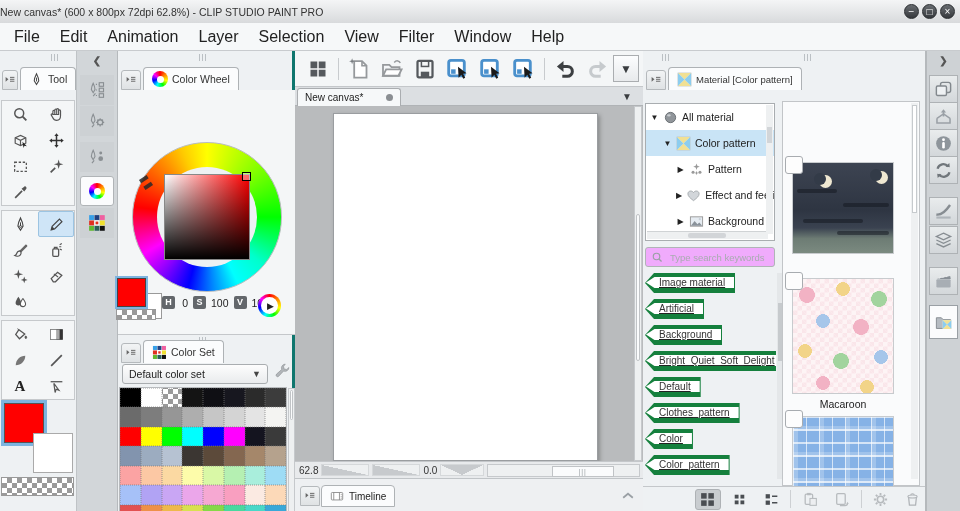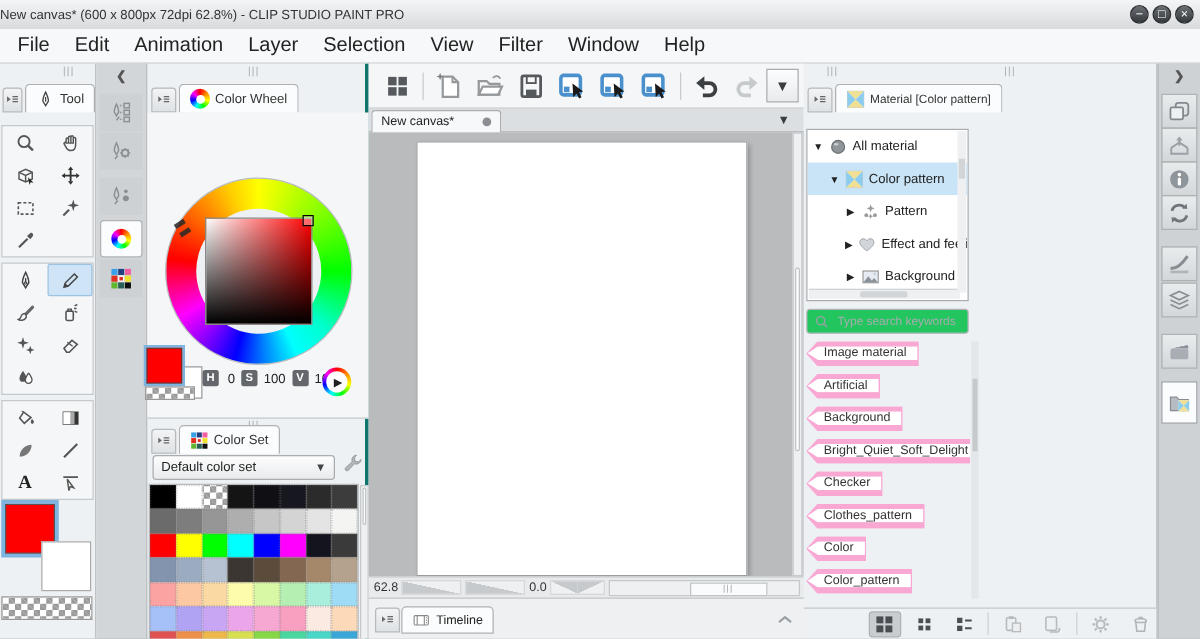--- a/index.html
+++ b/index.html
@@ -114,27 +114,27 @@
   #mat-tabrow{position:absolute;left:3px;top:15px;}
   #mat-left{position:absolute;left:2px;top:50px;width:137px;height:385px;}
   #mat-tree{position:absolute;left:0;top:2px;width:130px;height:138px;background:#fff;border:1px solid #a9adb0;box-sizing:border-box;overflow:hidden;}
   .treerow{display:flex;align-items:center;height:26px;gap:4px;font-size:10.5px;white-space:nowrap;}
   .treerow.sel{background:#c9e4f6;}
   .tarrow{font-size:8px;color:#222;width:9px;text-align:center;}
   #tree-hscroll{position:absolute;left:1px;bottom:1px;width:121px;height:7px;background:#eef0f1;border-top:1px solid #d0d3d5;}
   #tree-hthumb{position:absolute;left:34%;top:1px;width:38px;height:5px;background:#d2d5d8;border-radius:2px;}
   #tree-vscroll{position:absolute;right:1px;top:1px;width:7px;height:129px;background:#eef0f1;}
   #tree-vthumb{position:absolute;left:1px;top:22px;width:5px;height:16px;background:#d2d5d8;}
-  #mat-search{position:absolute;left:0;top:146px;width:130px;height:20px;background:#22c55e;border:1px solid #b0b4b7;border-radius:3px;
+  #mat-search{position:absolute;left:0;top:146px;width:130px;height:20px;background:#f0abfc;border:1px solid #b0b4b7;border-radius:3px;
       display:flex;align-items:center;gap:4px;padding:0 5px;box-sizing:border-box;}
   #mat-search input{border:none;outline:none;width:100%;font-size:9.5px;color:#333;font-family:"Liberation Sans",sans-serif;background:transparent;}
   #mat-search input::placeholder{color:#a8acb0;}
   #mat-tags{position:absolute;left:0;top:172px;width:131px;height:213px;overflow:hidden;}
-  .tagouter{background:#f9a8d4;padding:1px;margin-bottom:6px;display:inline-block;
-      clip-path:polygon(9px 0,100% 0,100% 100%,9px 100%,0 50%);}
+  .tagouter{background:#15803d;padding:1px;margin-bottom:6px;display:inline-block;
+      clip-path:polygon(9px 0,100% 0,100% 100%,9px 100%,0 50%);text-decoration:underline;}
   .taginner{background:#fff;height:18px;line-height:18px;padding:0 9px 0 13px;font-size:10px;color:#333;
       clip-path:polygon(8.5px 0,100% 0,100% 100%,8.5px 100%,0 50%);}
   .tagwrap{display:block;}
   #tags-vscroll{position:absolute;left:132px;top:172px;width:6px;height:206px;background:#e4e7e9;}
   #tags-vthumb{position:absolute;left:1px;top:30px;width:4px;height:58px;background:#c6cacd;}
   #mat-right{position:absolute;left:139px;top:50px;width:138px;height:385px;background:#fafbfc;border:1px solid #c2c5c8;box-sizing:border-box;}
   .mat-thumb{position:absolute;left:9px;width:102px;border:1px solid #c8cbce;box-sizing:border-box;}
   .mat-check{position:absolute;left:2px;width:16px;height:16px;background:#fdfdfd;border:1px solid #a8acb0;border-radius:3px;z-index:3;}
   .mat-label{position:absolute;left:0;width:120px;text-align:center;font-size:10.5px;color:#222;}
   .thumb-night{background:linear-gradient(180deg,#3d4452 0%,#2e3542 52%,#3a4250 72%,#6d7c74 84%,#7b8a80 100%);overflow:hidden;}
@@ -803,29 +803,49 @@
               <line x1="9.8" y1="9.8" x2="13" y2="13" stroke="#9aa0a5" stroke-width="1.6"></line>
             </svg>
           </span>
         <input placeholder="Type search keywords" style="">
       </div>
       <div id="mat-tags">
           <div class="tagwrap"><span class="tagouter"><span class="taginner">Image material</span></span></div>
           <div class="tagwrap"><span class="tagouter"><span class="taginner">Artificial</span></span></div>
           <div class="tagwrap"><span class="tagouter"><span class="taginner">Background</span></span></div>
           <div class="tagwrap"><span class="tagouter"><span class="taginner">Bright_Quiet_Soft_Delight</span></span></div>
-          <div class="tagwrap"><span class="tagouter"><span class="taginner">Checker</span></span></div>
+          <div class="tagwrap"><span class="tagouter"><span class="taginner">Default</span></span></div>
           <div class="tagwrap"><span class="tagouter"><span class="taginner">Clothes_pattern</span></span></div>
           <div class="tagwrap"><span class="tagouter"><span class="taginner">Color</span></span></div>
           <div class="tagwrap"><span class="tagouter"><span class="taginner">Color_pattern</span></span></div>
         </div>
       <div id="tags-vscroll">
           <div id="tags-vthumb"></div>
         </div>
     </div>
+    <div id="mat-right">
+      <div id="mat-vscroll">
+          <div id="mat-vthumb"></div>
+        </div>
+    <div class="mat-thumb thumb-night" style="top: 60px; height: 92px;">
+          <span class="moon" style="left:26px;top:12px;"></span>
+          <span class="moon" style="left:82px;top:8px;"></span>
+          <span class="cloud" style="left:4px;top:26px;width:40px;"></span>
+          <span class="cloud" style="left:50px;top:40px;width:46px;"></span>
+          <span class="cloud" style="left:10px;top:56px;width:60px;"></span>
+          <span class="cloud" style="left:44px;top:68px;width:52px;"></span>
+        </div>
+        <div class="mat-check" style="top: 54px;"></div>
+        <div class="mat-label" style="top: 188px;">Night sky 05</div>
+        <div class="mat-thumb thumb-macaroon" style="top: 176px; height: 116px;"></div>
+        <div class="mat-check" style="top: 170px;"></div>
+        <div class="mat-label" style="top: 296px;">Macaroon</div>
+        <div class="mat-thumb thumb-plaid" style="top: 314px; height: 94px;"></div>
+        <div class="mat-check" style="top: 308px;"></div>
+      </div>
     <div id="mat-footer">
         <div class="fbtn active">
           <svg viewBox="0 0 16 16" width="17" height="17">
             <g fill="#4a4e52">
               <rect x="2" y="2" width="5.2" height="5.2"></rect>
               <rect x="8.8" y="2" width="5.2" height="5.2"></rect>
               <rect x="2" y="8.8" width="5.2" height="5.2"></rect>
               <rect x="8.8" y="8.8" width="5.2" height="5.2"></rect>
             </g>
           </svg>

